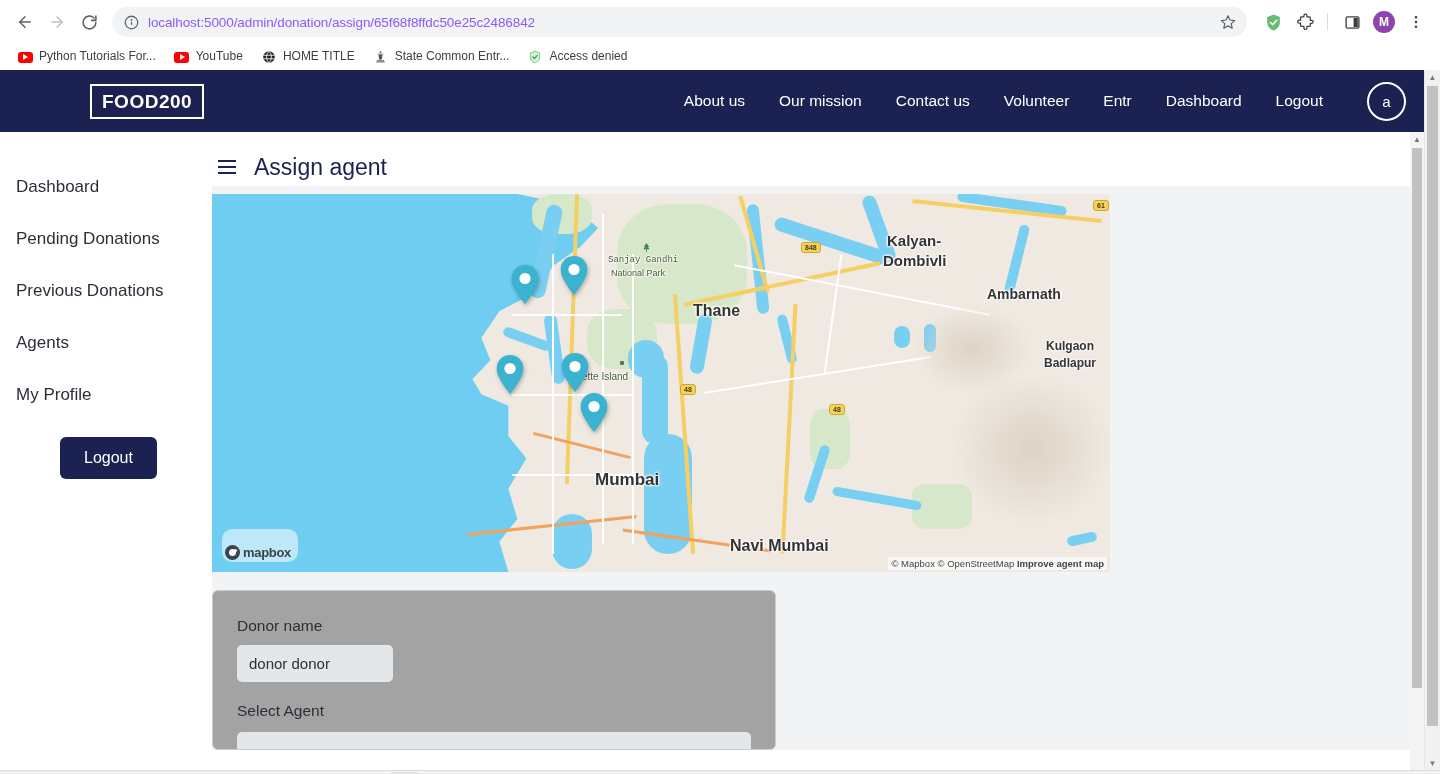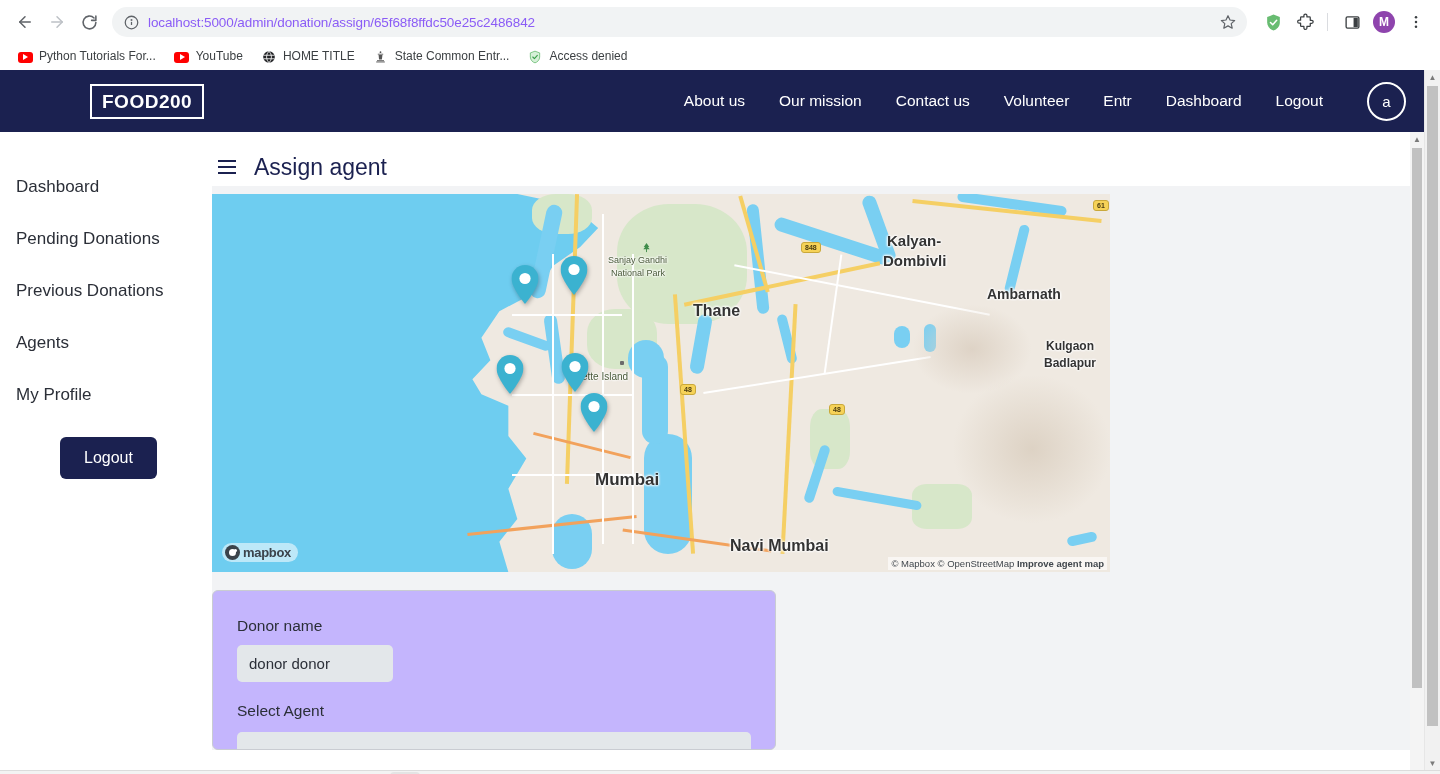--- a/index.html
+++ b/index.html
@@ -182,21 +182,21 @@
   }
   .pin {
     position: absolute; width: 27px; height: 39px;
     transform: translate(-50%, -100%);
     filter: drop-shadow(1px 2px 2px rgba(0,0,0,.28));
   }
   .mapbox-logo {
     position: absolute; left: 10px; bottom: 10px;
     display: flex; align-items: center; gap: 3px;
     background: rgba(255,255,255,.55); border-radius: 10px;
-    padding: 2px 7px 2px 3px;
+    padding: 16px 7px 2px 3px;
   }
   .mapbox-logo .mb-circle {
     width: 15px; height: 15px; border-radius: 50%;
     background: #3b434b; display: flex; align-items: center; justify-content: center;
   }
   .mapbox-logo .mb-circle::after {
     content:''; width: 7px; height: 7px; border-radius: 50%;
     background:#fff; box-shadow: 3px -2px 0 -2px #fff;
   }
   .mapbox-logo .mb-text {
@@ -205,21 +205,21 @@
   .map-attr {
     position: absolute; right: 3px; bottom: 2px;
     font-size: 9.5px; color: #41474d;
     background: rgba(255,255,255,.6); padding: 1px 3px; white-space: nowrap;
   }
   .map-attr b { font-weight: bold; }
 
   
   .form-card {
     width: 564px; margin-left: 0; margin-top: 18px;
-    background: #c4b5fd; border: 1px solid #c9ccd2;
+    background: #a3a3a3; border: 1px solid #c9ccd2;
     border-radius: 6px; padding: 26px 24px 0 24px;
     height: 160px; overflow: hidden;
   }
   .form-row { display: flex; gap: 22px; }
   .fg-name { width: 158px; }
   .fg-addr { width: 340px; }
   .f-label { font-size: 15.5px; color: #2b2f38; margin-bottom: 10px; }
   .f-input {
     width: 100%; height: 37px; background: #e3e7ea;
     border: none; border-radius: 5px;
@@ -496,21 +496,21 @@
 
           <div id="map-labels">
               <div class="map-label" style="left: 383px; top: 276px; font-size: 17px;">Mumbai</div>
               <div class="map-label" style="left: 481px; top: 108px; font-size: 16px;">Thane</div>
               <div class="map-label" style="left: 518px; top: 343px; font-size: 16px;">Navi Mumbai</div>
               <div class="map-label" style="left: 675px; top: 38px; font-size: 15px;">Kalyan-</div>
               <div class="map-label" style="left: 671px; top: 58px; font-size: 15px;">Dombivli</div>
               <div class="map-label" style="left: 775px; top: 92px; font-size: 14px;">Ambarnath</div>
               <div class="map-label" style="left: 834px; top: 145px; font-size: 12px;">Kulgaon</div>
               <div class="map-label" style="left: 832px; top: 162px; font-size: 12px;">Badlapur</div>
-              <div class="map-label small" style="left: 396px; top: 61px; font-size: 9px;">Sanjay Gandhi</div>
+              <div class="map-label small" style="left: 396px; top: 61px; font-size: 9px; font-family: Liberation Mono, monospace;">Sanjay Gandhi</div>
               <div class="map-label small" style="left: 399px; top: 74px; font-size: 9px;">National Park</div>
               <div class="map-label small" style="left: 370px; top: 177px; font-size: 10px;">ette Island</div>
             </div>
           <div id="map-shields">
               <div class="shield" style="left: 589px; top: 48px;">848</div>
               <div class="shield" style="left: 881px; top: 6px;">61</div>
               <div class="shield" style="left: 468px; top: 190px;">48</div>
               <div class="shield" style="left: 617px; top: 210px;">48</div>
             </div>
           <div id="map-pins">

